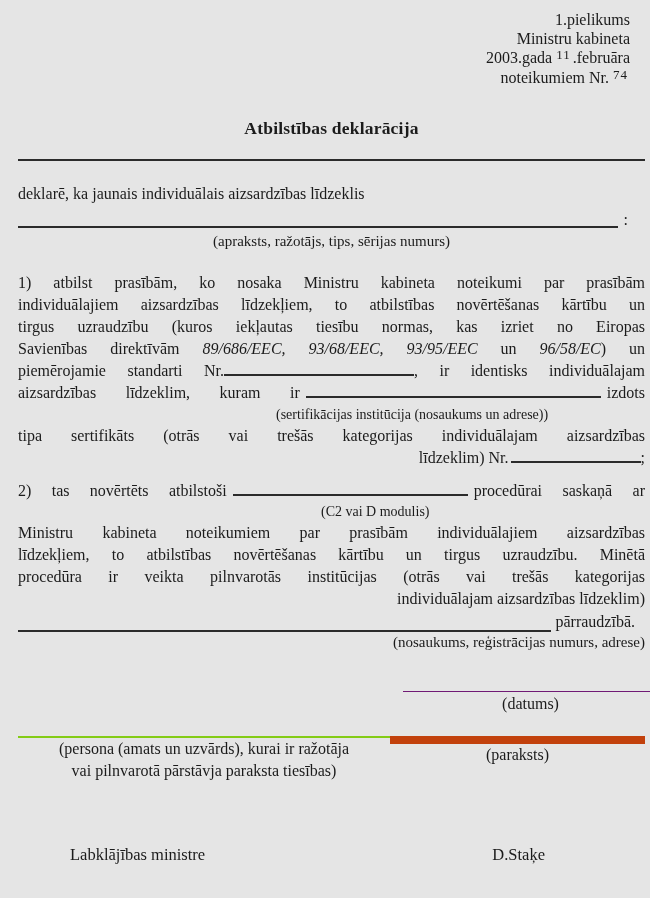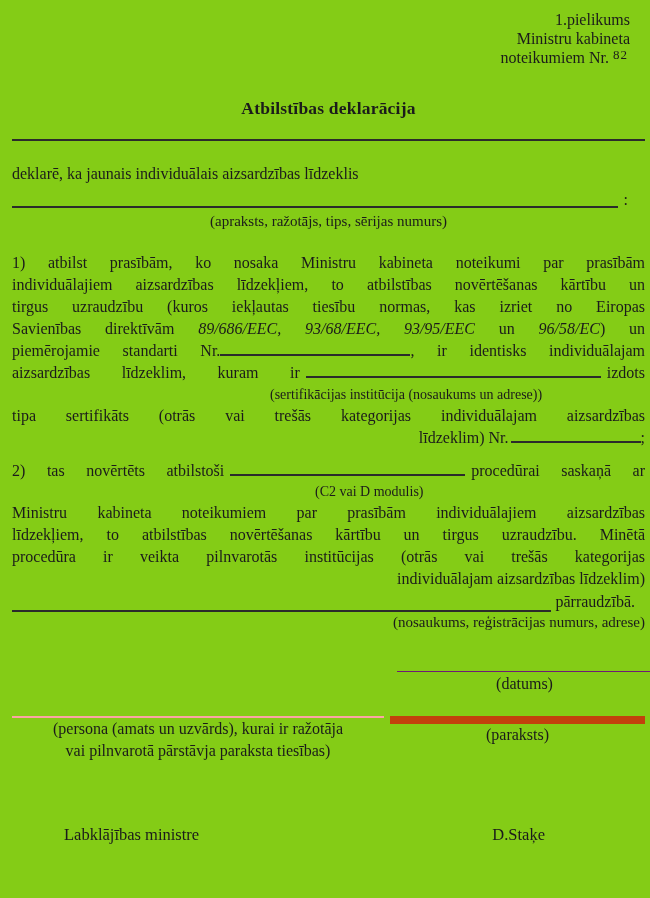--- a/index.html
+++ b/index.html
@@ -1,21 +1,21 @@
 <!DOCTYPE html>
 <html><head>
 <meta charset="utf-8">
 <style>
   html,body{margin:0;padding:0;background:#ffffff;}
   .page{
     position:relative;
     width:650px;height:898px;
     box-sizing:border-box;
-    padding:10px 5px 0 12px;
-    background:#84cc16;
+    padding:10px 5px 0 18px;
+    background:#e5e5e5;
     color:#1b1b1b;
     font-family:"Liberation Serif","DejaVu Serif",serif;
     font-size:16px;
     overflow:hidden;
   }
   
   .annex{text-align:right;padding-right:15px;line-height:19px;font-size:16px;}
   .raised{display:inline-block;position:relative;top:-4px;font-size:13px;letter-spacing:1px;margin:0 2px 0 4px;}
   
   .title{margin-top:30px;text-align:center;font-weight:bold;font-size:17.5px;line-height:21px;letter-spacing:.2px;}
@@ -41,36 +41,37 @@
   .small-cap{font-size:14px;line-height:21px;text-align:left;}
   .cap-cert{padding-left:258px;}
   .cap-module{padding-left:303px;line-height:20px;}
   .cap-org{text-align:right;font-size:15px;line-height:21px;}
   .fill-end-row{display:flex;align-items:flex-end;height:22px;}
   .fill-end-row .fill{flex:1;border-bottom:2px solid #2b2b2b;height:14px;}
   .fill-end-row .tail{padding-left:4px;margin-right:10px;line-height:20px;}
   
   .sig-date{margin-top:38px;margin-left:385px;width:255px;border-top:1px solid #701a75;text-align:center;font-size:16px;line-height:23px;}
   .sig-row{margin-top:21px;display:flex;justify-content:space-between;}
-  .sig-left{width:372px;border-top:2px solid #fca5a5;text-align:center;font-size:16px;line-height:22px;}
+  .sig-left{width:372px;border-top:2px solid #84cc16;text-align:center;font-size:16px;line-height:22px;}
   .sig-right{width:255px;border-top:8px solid #c2410c;text-align:center;font-size:16px;line-height:22px;}
   
   .signoff{margin-top:62px;display:flex;font-size:16.5px;line-height:21px;}
   .signoff .minister{margin-left:52px;}
   .signoff .name{margin-left:auto;margin-right:100px;}
 </style>
 </head>
 <body>
 
 <div class="page">
 
   <div class="annex">
     <div>1.pielikums</div>
     <div>Ministru kabineta</div>
-    <div><span>noteikumiem Nr.</span><span class="raised">82</span></div>
+    <div><span>2003.gada</span><span class="raised">11</span><span>.februāra</span></div>
+    <div><span>noteikumiem Nr.</span><span class="raised">74</span></div>
   </div>
 
   <div class="title">Atbilstības deklarācija</div>
 
   <div class="rule"></div>
 
   <div class="intro">deklarē, ka jaunais individuālais aizsardzības līdzeklis</div>
 
   <div class="fill-row">
     <span class="fill"></span>

